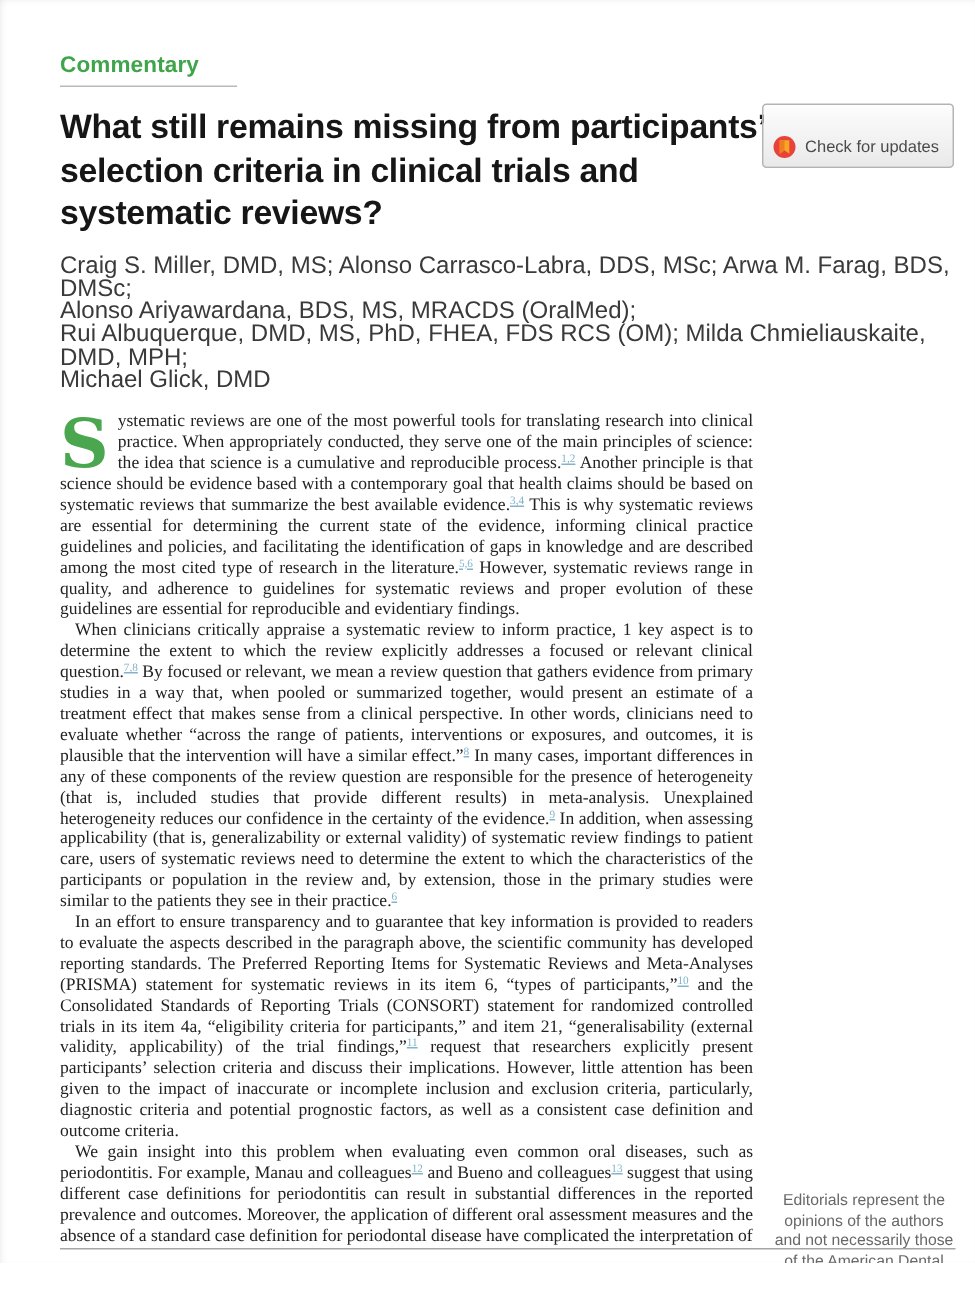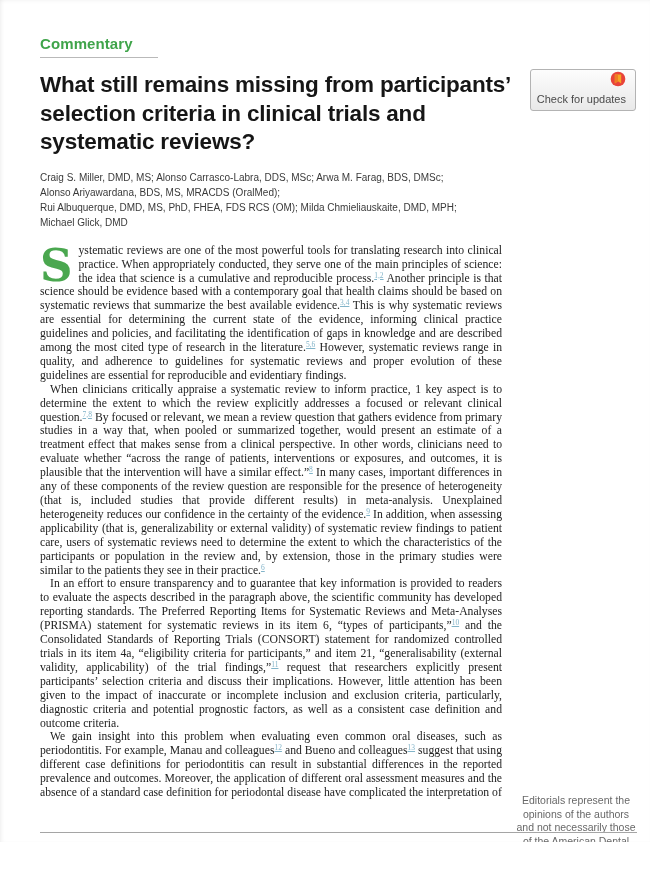--- a/index.html
+++ b/index.html
@@ -39,46 +39,45 @@
     color: #3fa44a;
     margin-bottom: 8px;
   }
 
   
   .check-badge {
     position: absolute;
     top: 69px;
     right: 14px;
     display: flex;
-    align-items: flex-end;
+    align-items: center;
     gap: 6px;
-    padding: 1px 9px 5px 6px;
+    padding: 20px 9px 5px 6px;
     background: linear-gradient(#fdfdfd, #e9e9e9);
     border: 1px solid #b3b3b3;
     border-radius: 3px;
     cursor: pointer;
-    flex-direction: column;
   }
   .check-badge .cm-logo { display: inline-flex; width: 16px; height: 16px; }
   .check-badge .cb-label { font-size: 11px; color: #4a4a4a; }
 
   
   .title {
     font-size: 22.5px;
     font-weight: bold;
     color: #161616;
     line-height: 28.5px;
     width: 480px;
     margin-bottom: 13px;
     letter-spacing: -0.2px;
   }
 
   
   .authors {
-    font-size: 10px;
+    font-size: 16px;
     color: #3a3a3a;
     line-height: 15.3px;
     margin-bottom: 13px;
   }
 
   
   .article-body {
     width: 462px;
     font-family: "Liberation Serif", serif;
     font-size: 11.7px;

